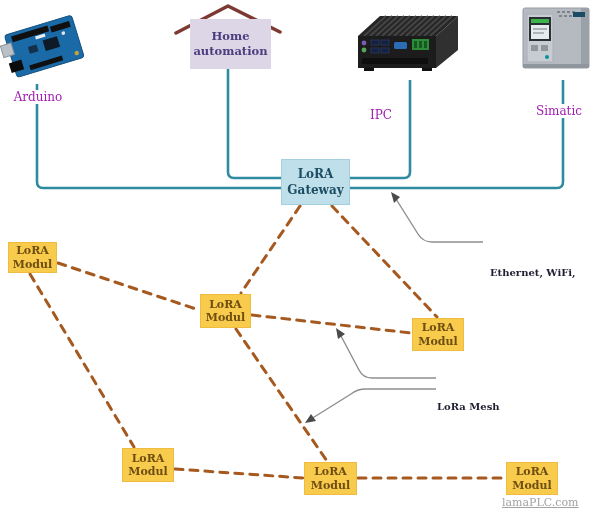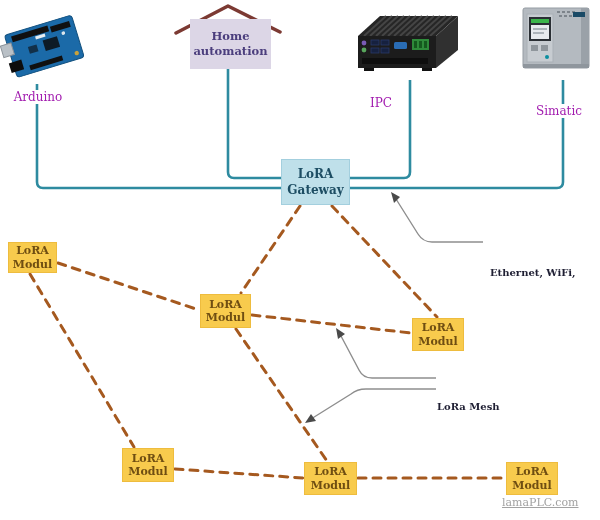--- a/index.html
+++ b/index.html
@@ -140,21 +140,21 @@
     <rect x="14" y="21" width="18" height="14" fill="#E8EBEE"></rect>
     <line x1="16" y1="25" x2="30" y2="25" stroke="#9aa2a8" stroke-width="1.5"></line>
     <line x1="16" y1="29" x2="27" y2="29" stroke="#9aa2a8" stroke-width="1.5"></line>
     <rect x="14" y="41" width="7" height="6" fill="#8F969C"></rect>
     <rect x="24" y="41" width="7" height="6" fill="#8F969C"></rect>
     <circle cx="30" cy="53" r="2" fill="#0A8FA0"></circle>
     <rect x="6" y="60" width="66" height="4" fill="#8F969D"></rect>
   </svg>
 
   <div class="node-label" style="left:38px;top:90px">Arduino</div>
-  <div class="node-label" style="left:381px;top:96px">IPC</div>
+  <div class="node-label" style="left:381px;top:108px">IPC</div>
   <div class="node-label" style="left:559px;top:104px">Simatic</div>
 
   <div class="gateway">
     <span>LoRA</span>
     <span>Gateway</span>
   </div>
 
   <div class="module m1">
     <span>LoRA</span>
     <span>Modul</span>

